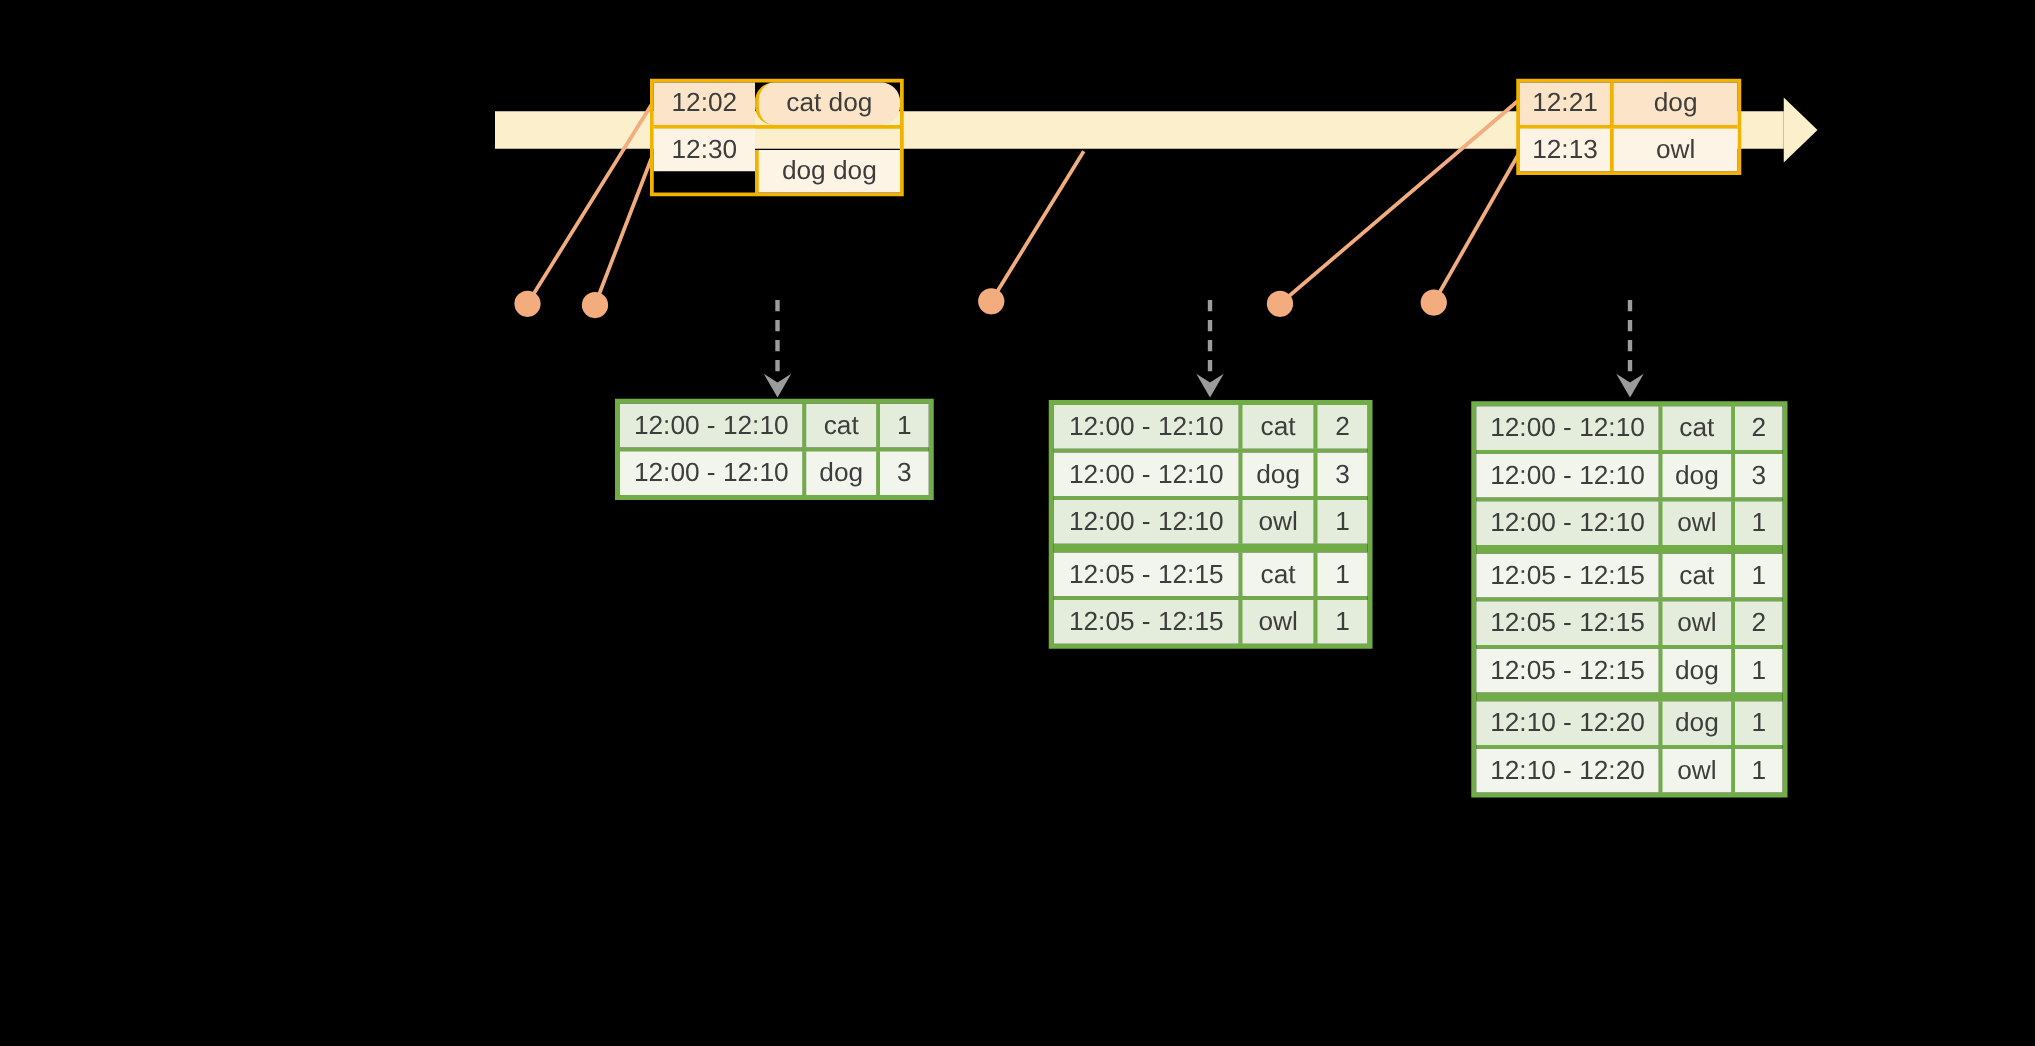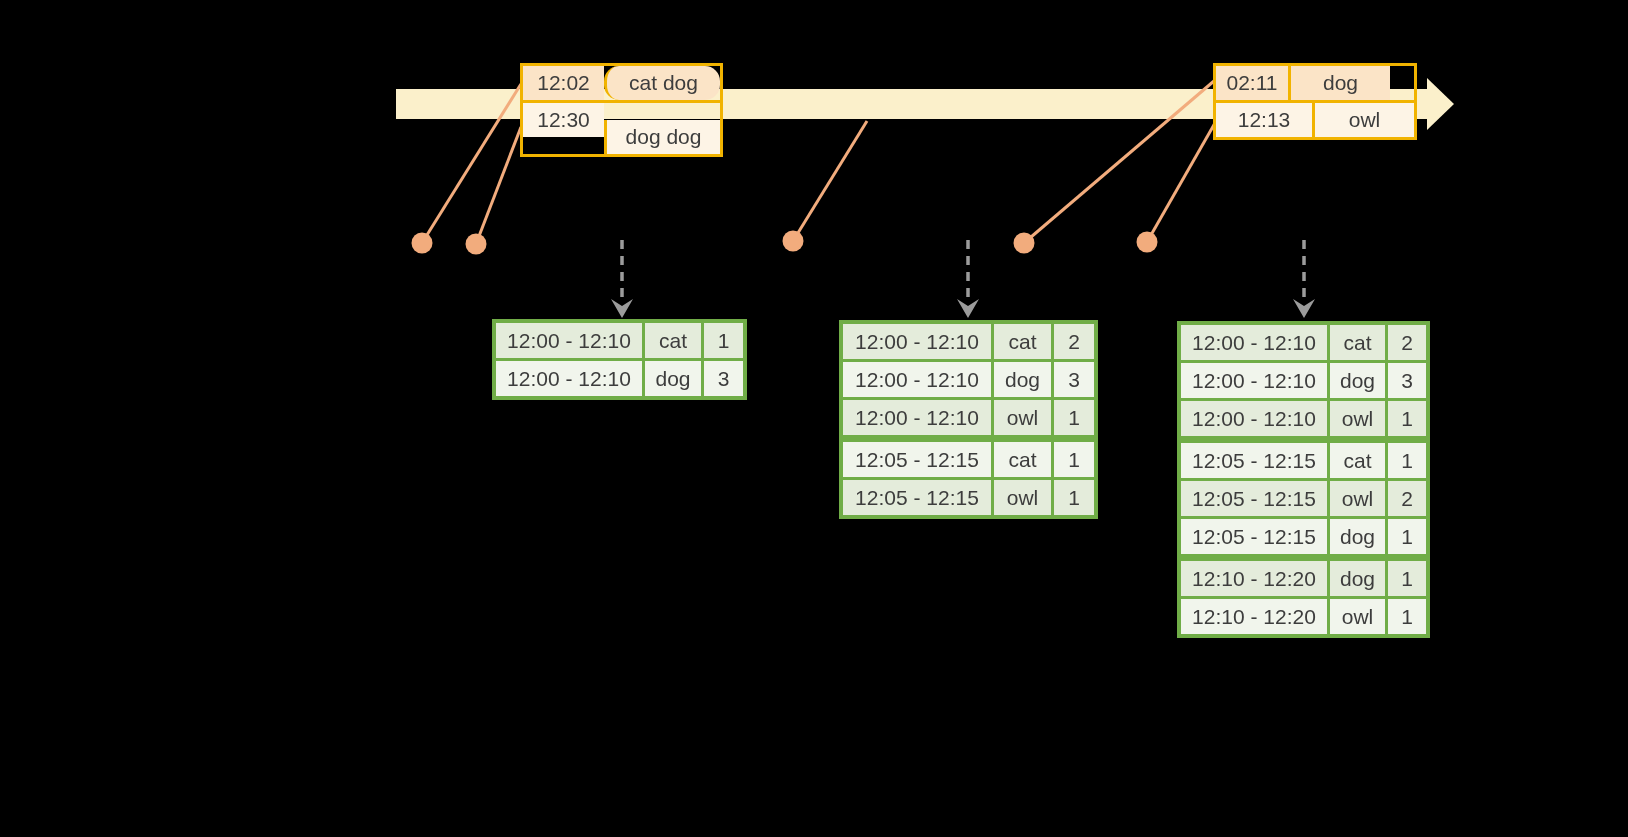--- a/index.html
+++ b/index.html
@@ -79,25 +79,25 @@
       </div>
       <div class="row light">
         <div class="cell" style="width: 81px;">12:30</div>
         <div class="cell" style="width: 113px; margin-top: 17px;">dog dog</div>
       </div>
     </div>
 
 
   <div class="dtable etable" style="left:1213px;top:63px;">
       <div class="row dark">
-        <div class="cell" style="width: 72px;">02:11</div>
+        <div class="cell" style="width: 72px;">12:21</div>
         <div class="cell" style="width: 99px;">dog</div>
       </div>
       <div class="row light">
-        <div class="cell" style="width: 96px;">12:13</div>
+        <div class="cell" style="width: 72px;">12:13</div>
         <div class="cell" style="width: 99px;">owl</div>
       </div>
     </div>
 
   <div class="dtable gtable" style="left:492px;top:319px;">
       <div class="row dark">
         <div class="cell" style="width: 146px;">12:00 - 12:10</div>
         <div class="cell" style="width: 56px;">cat</div>
         <div class="cell" style="width: 39px;">1</div>
       </div>

